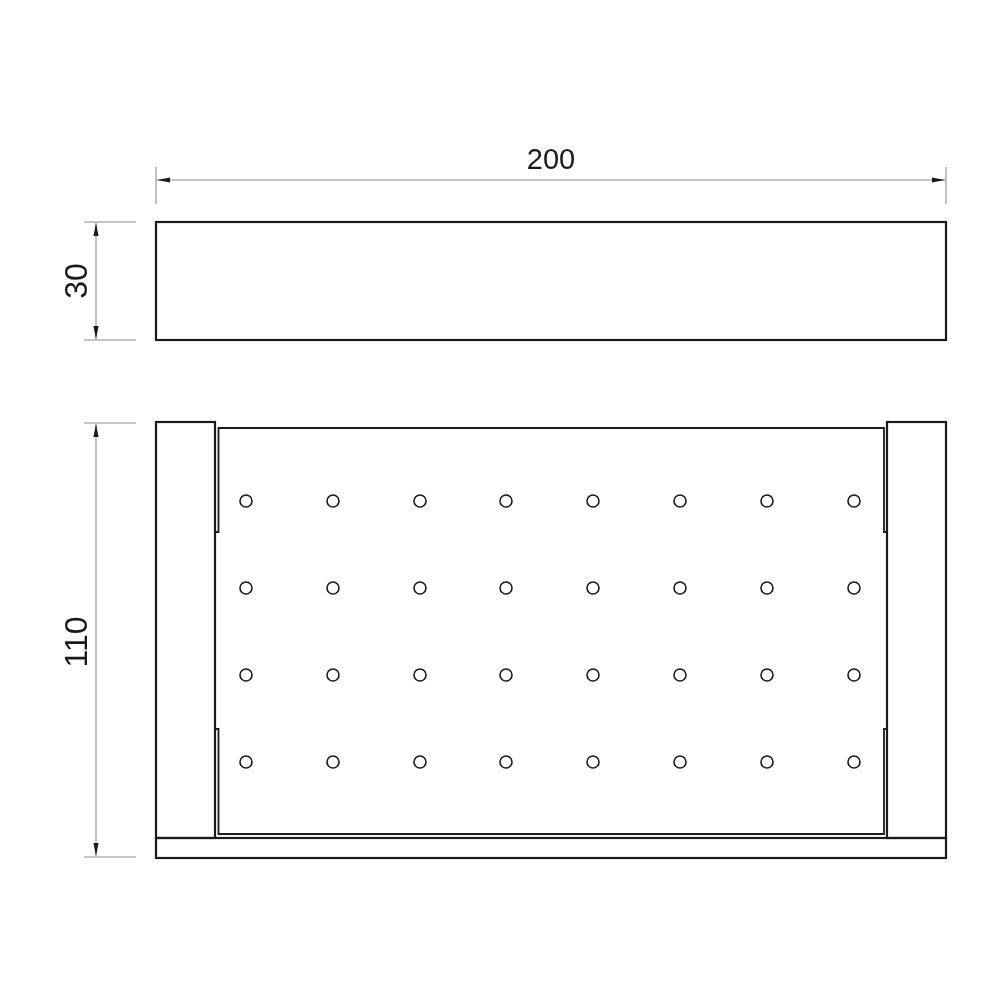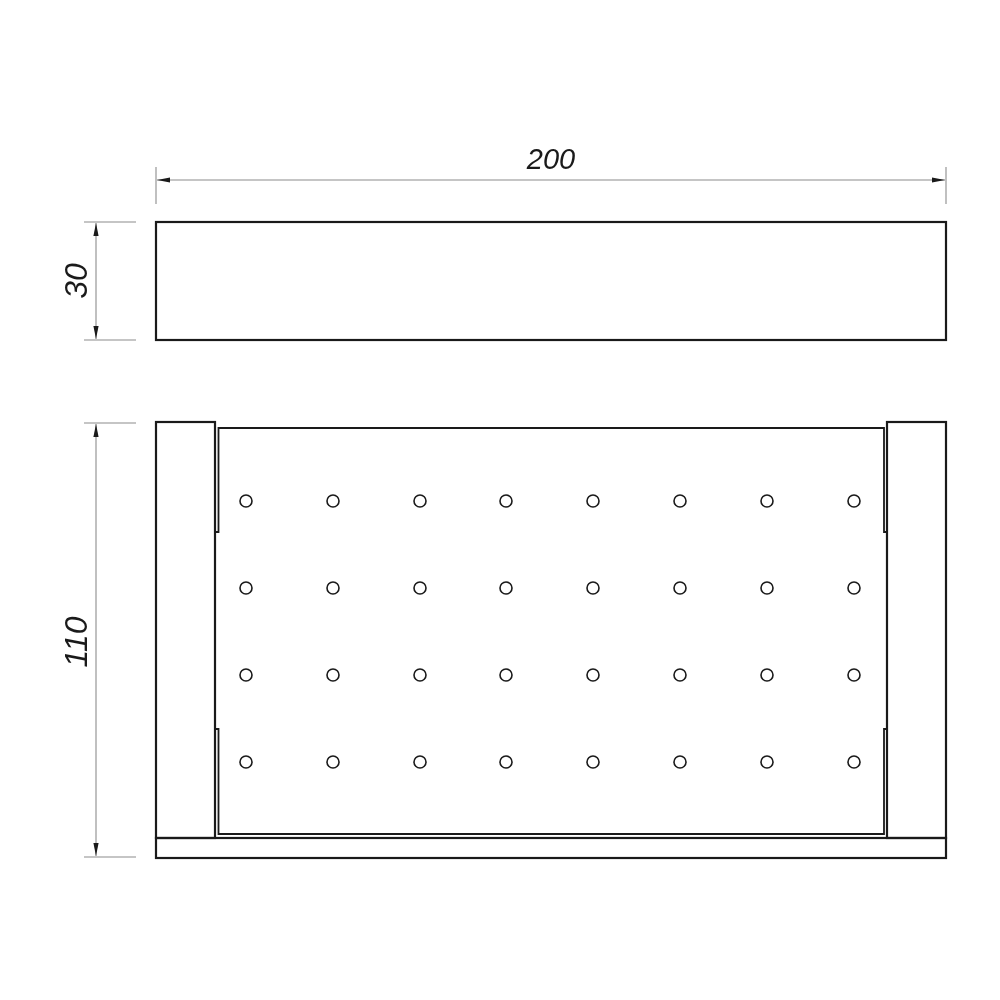--- a/index.html
+++ b/index.html
@@ -8,21 +8,20 @@
     background: #ffffff;
     width: 1000px;
     height: 1000px;
     overflow: hidden;
   }
   .drawing-stage {
     position: relative;
     width: 1000px;
     height: 1000px;
     background: #ffffff;
-    font-style: italic;
   }
   svg { display: block; }
   svg text {
     font-family: "Liberation Sans", "DejaVu Sans", sans-serif;
     fill: #1a1a1a;
   }
   .object-line { fill: none; stroke: #1a1a1a; }
   .dim-line    { fill: none; stroke: #8c8c8c; }
   .arrowhead   { fill: #1a1a1a; stroke: none; }
 </style>

